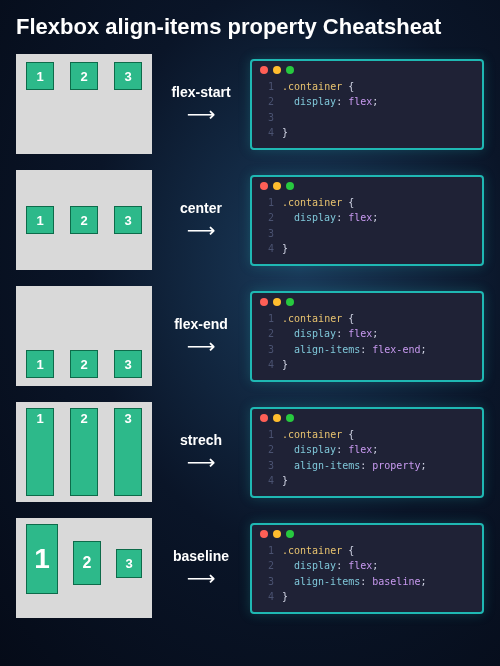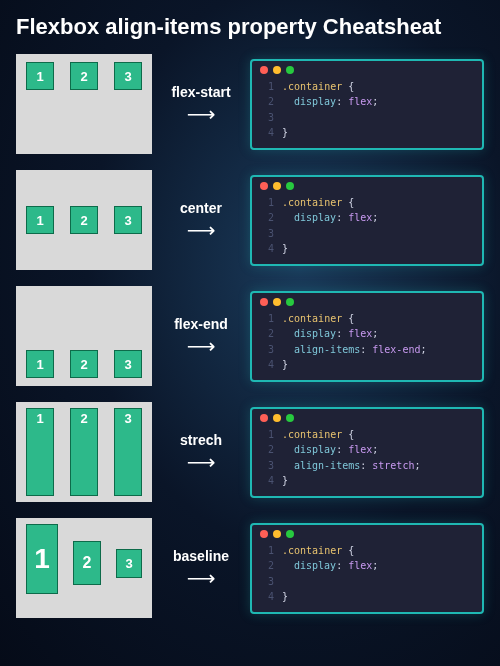--- a/index.html
+++ b/index.html
@@ -220,21 +220,21 @@
         <div class="codeline">
           <span class="ln">1</span>
           <span><span class="sel">.container</span> <span class="brace">{</span></span>
         </div>
         <div class="codeline">
           <span class="ln">2</span>
           <span><span class="indent"></span><span class="prop">display</span><span class="punct">: </span><span class="val">flex</span><span class="punct">;</span></span>
         </div>
         <div class="codeline">
           <span class="ln">3</span>
-          <span><span class="indent"></span><span class="prop">align-items</span><span class="punct">: </span><span class="val">stretch</span><span class="punct">;</span></span>
+          <span><span class="indent"></span><span class="prop">align-items</span><span class="punct">: </span><span class="val">property</span><span class="punct">;</span></span>
         </div>
         <div class="codeline">
           <span class="ln">4</span>
           <span><span class="brace">}</span></span>
         </div>
       </div>
     </div>
     <div class="row">
       <div class="demo baseline">
         <div class="box b1">1</div>
@@ -254,20 +254,21 @@
         <div class="codeline">
           <span class="ln">1</span>
           <span><span class="sel">.container</span> <span class="brace">{</span></span>
         </div>
         <div class="codeline">
           <span class="ln">2</span>
           <span><span class="indent"></span><span class="prop">display</span><span class="punct">: </span><span class="val">flex</span><span class="punct">;</span></span>
         </div>
         <div class="codeline">
           <span class="ln">3</span>
+          <span><span class="indent"></span><span class="prop">align-items</span><span class="punct">: </span><span class="val">baseline</span><span class="punct">;</span></span>
         </div>
         <div class="codeline">
           <span class="ln">4</span>
           <span><span class="brace">}</span></span>
         </div>
       </div>
     </div>
   </div>
 
 </body></html>

